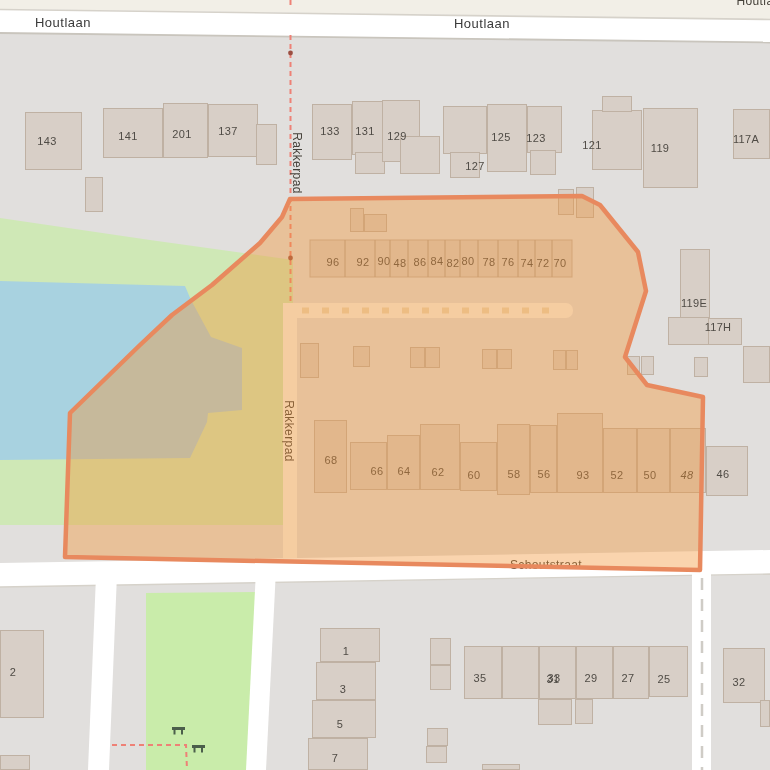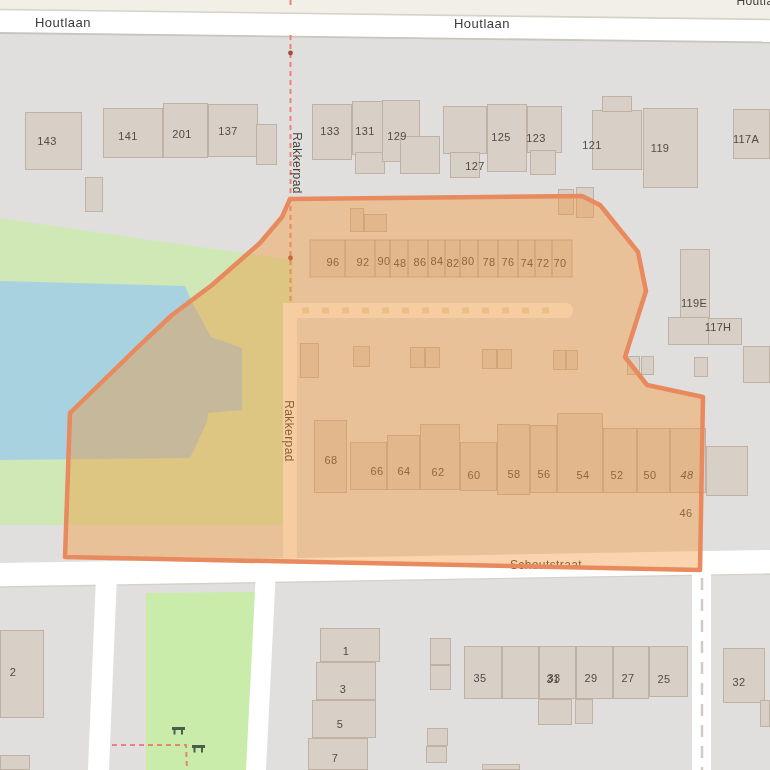--- a/index.html
+++ b/index.html
@@ -198,25 +198,25 @@
     <span class="lbl" style="left: 527px; top: 263px;">74</span>
     <span class="lbl" style="left: 543px; top: 263px;">72</span>
     <span class="lbl" style="left: 560px; top: 263px;">70</span>
     <span class="lbl" style="left: 331px; top: 460px;">68</span>
     <span class="lbl" style="left: 377px; top: 471px;">66</span>
     <span class="lbl" style="left: 404px; top: 471px;">64</span>
     <span class="lbl" style="left: 438px; top: 472px;">62</span>
     <span class="lbl" style="left: 474px; top: 475px;">60</span>
     <span class="lbl" style="left: 514px; top: 474px;">58</span>
     <span class="lbl" style="left: 544px; top: 474px;">56</span>
-    <span class="lbl" style="left: 583px; top: 475px;">54</span>
+    <span class="lbl" style="left: 583px; top: 475px;">93</span>
     <span class="lbl" style="left: 617px; top: 475px;">52</span>
     <span class="lbl" style="left: 650px; top: 475px;">50</span>
     <span class="lbl" style="left: 687px; top: 475px; font-style: italic;">48</span>
-    <span class="lbl" style="left: 686px; top: 474px; margin-top: 39px;">46</span>
+    <span class="lbl" style="left: 723px; top: 474px;">46</span>
     <span class="lbl" style="left: 13px; top: 672px;">2</span>
     <span class="lbl" style="left: 346px; top: 651px;">1</span>
     <span class="lbl" style="left: 343px; top: 689px;">3</span>
     <span class="lbl" style="left: 340px; top: 724px;">5</span>
     <span class="lbl" style="left: 335px; top: 758px;">7</span>
     <span class="lbl" style="left: 480px; top: 678px;">35</span>
     <span class="lbl" style="left: 515px; top: 678px; margin-left: 39px;">33</span>
     <span class="lbl" style="left: 553px; top: 679px;">31</span>
     <span class="lbl" style="left: 591px; top: 678px;">29</span>
     <span class="lbl" style="left: 628px; top: 678px;">27</span>

